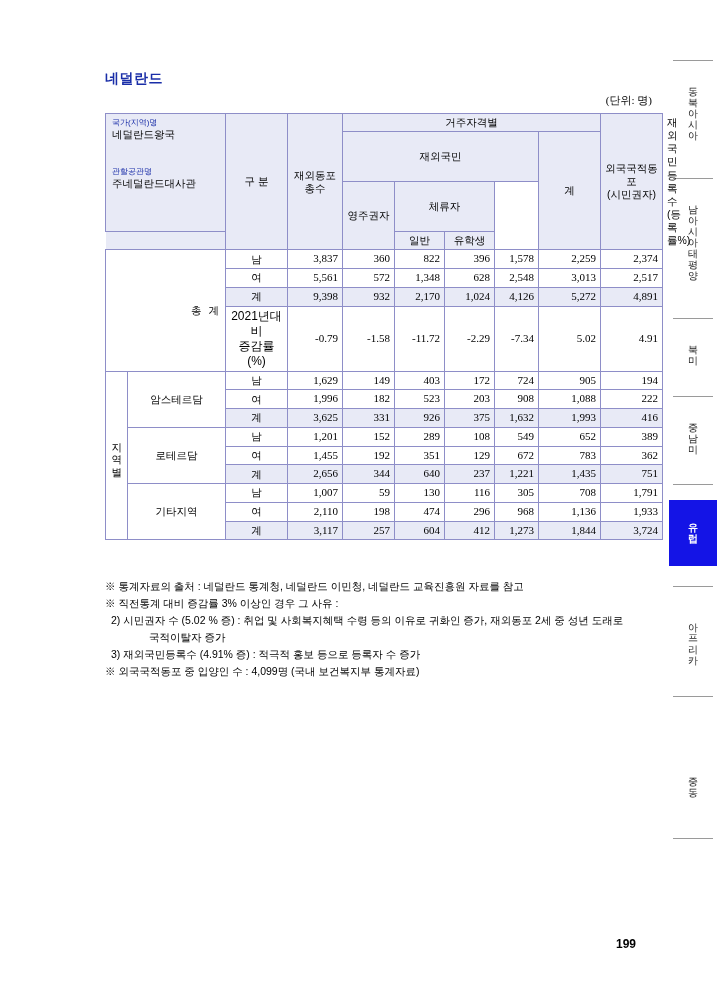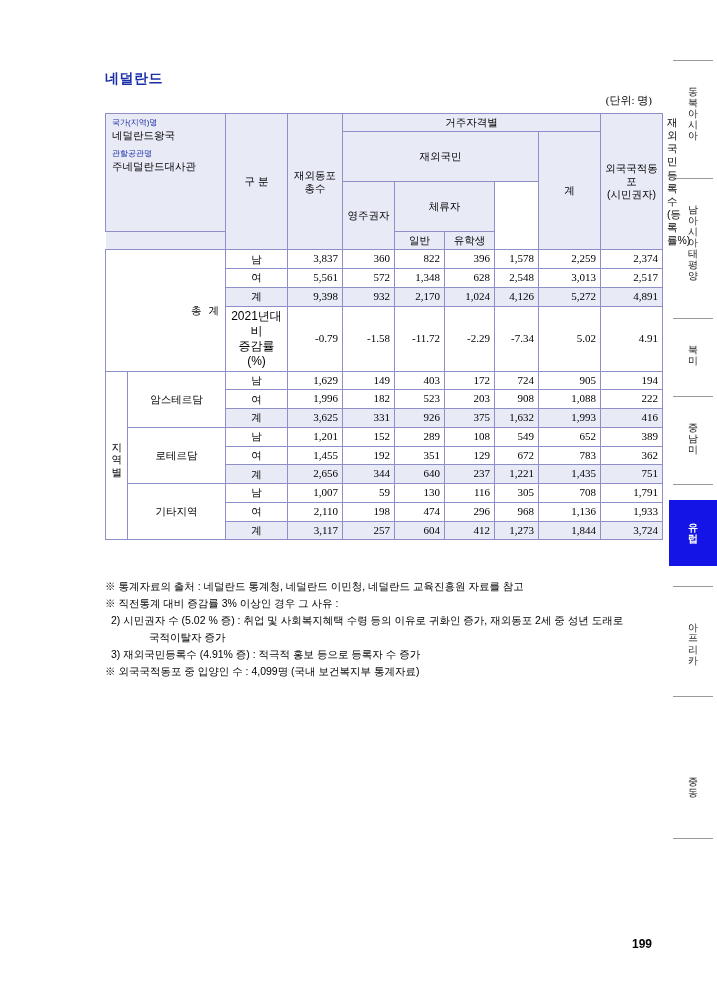--- a/index.html
+++ b/index.html
@@ -109,21 +109,21 @@
   }
   .hdr-blue-label {
     font-family: "Liberation Sans", sans-serif;
     font-size: 8px;
     color: #1a2ea8;
     display: block;
     line-height: 1.3;
     text-align: left;
   }
   .hdr-name {
-    font-family: Liberation Sans, sans-serif;
+    font-family: Liberation Mono, monospace;
     font-size: 10.5px;
     color: #000;
     display: block;
     text-align: left;
     line-height: 1.35;
   }
   td.num {
     text-align: right;
     font-family: "Liberation Serif", serif;
     font-size: 11px;
@@ -183,21 +183,21 @@
     padding-left: 18px;
     text-indent: -12px;
   }
   .notes .sub2 {
     display: block;
     padding-left: 44px;
   }
 
   .page-num {
     position: absolute;
-    right: 65px;
+    right: 81px;
     bottom: 30px;
     font-family: "Liberation Sans", sans-serif;
     font-size: 12px;
     font-weight: bold;
     color: #000;
   }
 </style>
 </head>
 <body>
 
@@ -236,21 +236,21 @@
         <col style="width:50px">
         <col style="width:44px">
         <col style="width:62px">
         <col style="width:62px">
       </colgroup>
       <thead>
         <tr>
           <th colspan="2" rowspan="3" style="text-align:left;vertical-align:top;padding:4px 6px;">
             <span class="hdr-blue-label">국가(지역)명</span>
             <span class="hdr-name">네덜란드왕국</span>
-            <span class="hdr-blue-label" style="margin-top:6px;font-family:Liberation Serif, serif;">관할공관명</span>
+            <span class="hdr-blue-label" style="margin-top:24px;font-family:Liberation Serif, serif;">관할공관명</span>
             <span class="hdr-name">주네덜란드대사관</span>
           </th>
           <th rowspan="4"><span>구 분</span></th>
           <th rowspan="4" style="white-space:pre-line;">재외동포
 총수</th>
           <th colspan="5">거주자격별</th>
           <th rowspan="4" style="white-space:pre-line;text-align:center;">외국국적동포
 (시민권자)</th>
           <th rowspan="4" style="white-space:pre-line;">재외국민
 등록수

